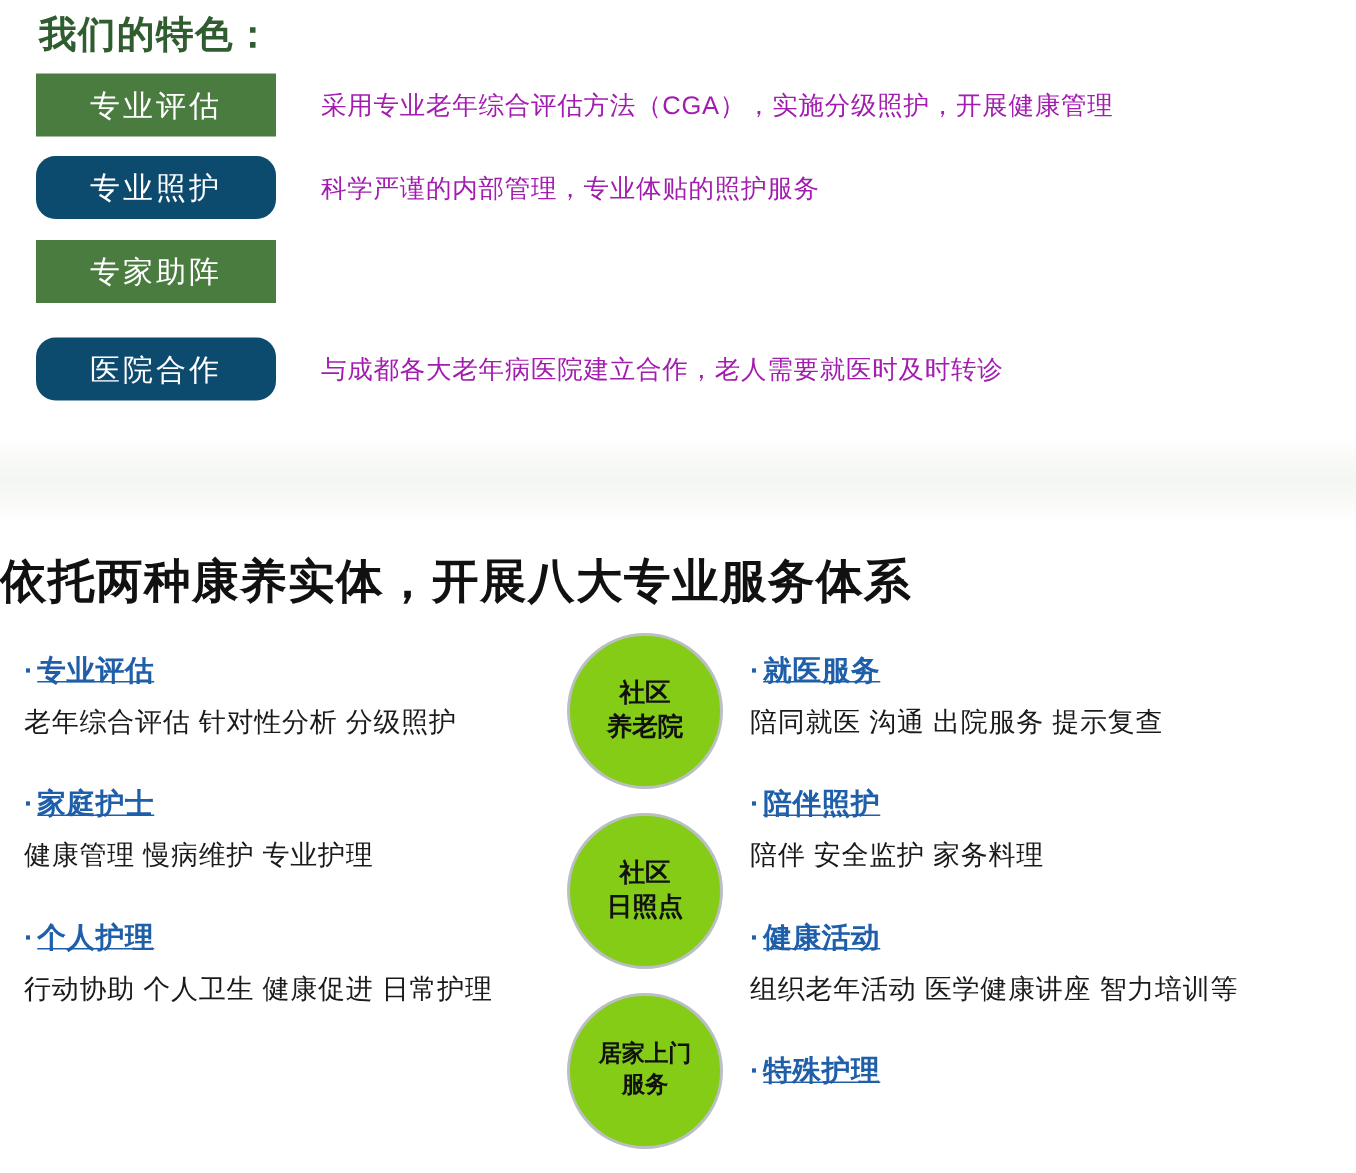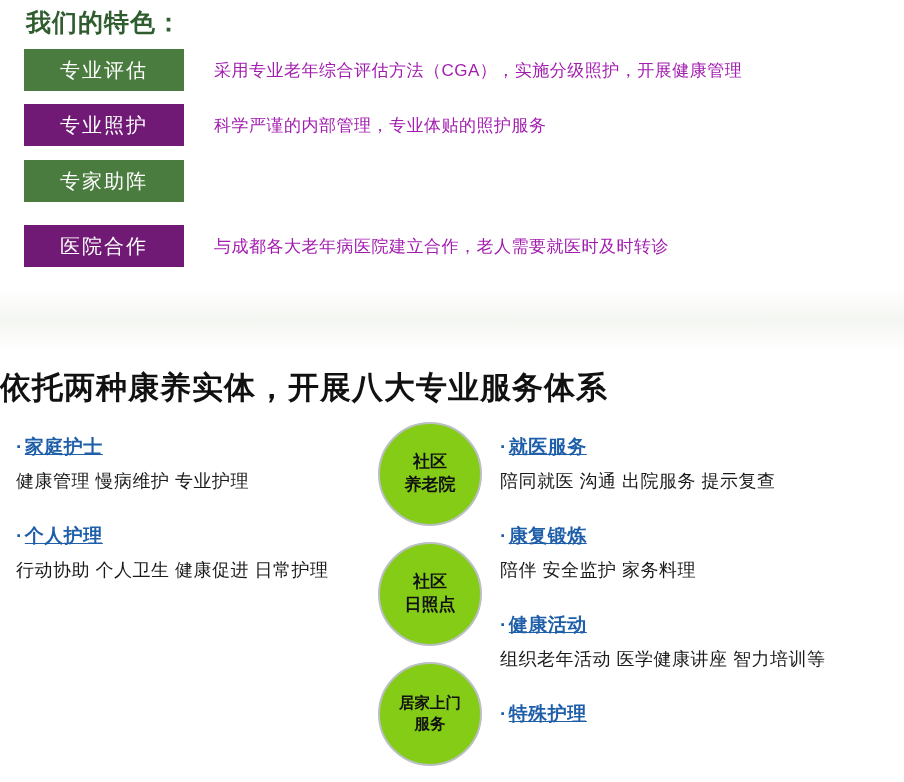--- a/index.html
+++ b/index.html
@@ -48,21 +48,21 @@
     height: 42px;
     display: flex;
     align-items: center;
     justify-content: center;
     color: #ffffff;
     font-size: 20px;
     letter-spacing: 2px;
     flex: none;
   }
   .feature-tag.green { background: #4a7c3f; }
-  .feature-tag.blue  { background: #701a75; }
+  .feature-tag.blue  { background: #0c4a6e; border-radius: 13px; }
   .feature-desc {
     margin-left: 30px;
     font-size: 17px;
     color: #a21caf;
     white-space: nowrap;
     letter-spacing: 0.5px;
   }
 
   
   #divider-band {
@@ -183,20 +183,24 @@
 </div>
 
 <div id="divider-band"></div>
 
 <div id="services-section">
 
   <div id="services-title">依托两种康养实体，开展八大专业服务体系</div>
 
   <div class="svc-col" id="svc-col-left">
 
+    <div class="svc-item">
+      <div class="svc-head"><span class="bullet">·</span><span>专业评估</span></div>
+      <div class="svc-body">老年综合评估 针对性分析 分级照护</div>
+    </div>
 
     <div class="svc-item">
       <div class="svc-head"><span class="bullet">·</span><span>家庭护士</span></div>
       <div class="svc-body">健康管理 慢病维护 专业护理</div>
     </div>
 
     <div class="svc-item">
       <div class="svc-head"><span class="bullet">·</span><span>个人护理</span></div>
       <div class="svc-body">行动协助 个人卫生 健康促进 日常护理</div>
     </div>
@@ -220,21 +224,21 @@
   </div>
 
   <div class="svc-col" id="svc-col-right">
 
     <div class="svc-item">
       <div class="svc-head"><span class="bullet">·</span><span>就医服务</span></div>
       <div class="svc-body">陪同就医 沟通 出院服务 提示复查</div>
     </div>
 
     <div class="svc-item">
-      <div class="svc-head"><span class="bullet">·</span><span>康复锻炼</span></div>
+      <div class="svc-head"><span class="bullet">·</span><span>陪伴照护</span></div>
       <div class="svc-body">陪伴 安全监护 家务料理</div>
     </div>
 
     <div class="svc-item">
       <div class="svc-head"><span class="bullet">·</span><span>健康活动</span></div>
       <div class="svc-body">组织老年活动 医学健康讲座 智力培训等</div>
     </div>
 
     <div class="svc-item">
       <div class="svc-head"><span class="bullet">·</span><span>特殊护理</span></div>

